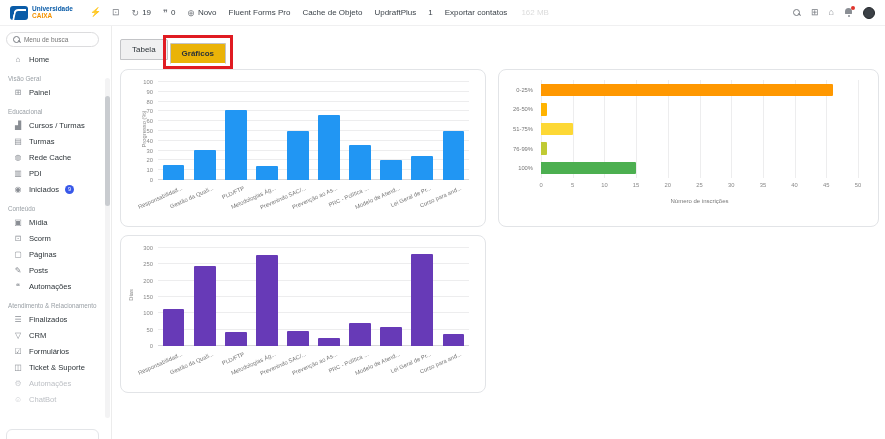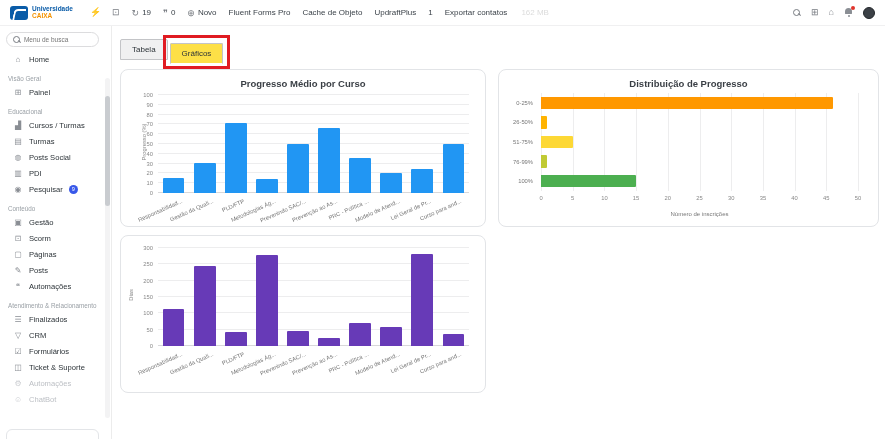--- a/index.html
+++ b/index.html
@@ -44,21 +44,21 @@
   .sb-badge{background:#3858e9;color:#fff;border-radius:50%;width:9px;height:9px;
     font-size:5.5px;display:flex;align-items:center;justify-content:center;}
   .sb-scroll{position:absolute;right:1px;top:52px;width:5px;height:340px;background:#f3f3f4;border-radius:3px;}
   .sb-thumb{position:absolute;left:0;top:18px;width:5px;height:110px;background:#c9ccd0;border-radius:3px;cursor:pointer;}
   .sb-bottom-box{position:absolute;left:6px;right:12px;bottom:-8px;height:18px;border:1px solid #e3e5e8;border-radius:6px;}
   
   .main{flex:1;padding:8px 6px 0 8px;background:#fff;}
   .tabs{display:flex;align-items:flex-end;gap:2px;height:26px;}
   .tab{font-size:8px;padding:5px 11px;border:1px solid #c3c4c7;background:#f0f0f1;color:#2c3338;cursor:pointer;border-radius:2px 2px 0 0;}
   .tabwrap{position:relative;display:inline-block;}
-  .tab.active{background:#fde047;border-bottom-color:#fff;font-weight:normal;}
+  .tab.active{background:#eab308;border-bottom-color:#fff;font-weight:bold;}
   .red-box{position:absolute;left:-7px;right:-7px;top:-7px;bottom:-9px;border:3px solid #e01b22;pointer-events:none;}
   .toolbar{display:flex;gap:6px;margin-top:9px;align-items:center;}
   .report-search{flex:1;height:17px;border:1px solid #dcdcde;border-radius:3px;font-size:7px;
     padding:0 7px;color:#8c8f94;outline:none;font-family:inherit;}
   .exp-btn{font-size:7px;padding:4px 9px;border:1px solid #c3c4c7;border-radius:4px;background:#fff;
     color:#1d2327;cursor:pointer;white-space:nowrap;font-family:inherit;}
   .charts{display:grid;grid-template-columns:366px 1fr;gap:8px 12px;margin-top:9px;}
   .card{border:1px solid #e2e4e7;border-radius:8px;background:#fff;height:158px;padding:8px 10px 6px;}
   .ctitle{text-align:center;font-size:9.5px;font-weight:bold;color:#3a3f45;margin-bottom:2px;}
   .cbody{position:relative;height:126px;}
@@ -171,35 +171,35 @@
         <div class="sb-item">
           <span class="ic">▟</span>
           <span>Cursos / Turmas</span>
         </div>
         <div class="sb-item">
           <span class="ic">▤</span>
           <span>Turmas</span>
         </div>
         <div class="sb-item">
           <span class="ic">◍</span>
-          <span>Posts Social</span>
+          <span>Rede Cache</span>
         </div>
         <div class="sb-item">
           <span class="ic">▥</span>
           <span>PDI</span>
         </div>
         <div class="sb-item">
           <span class="ic">◉</span>
-          <span>Pesquisar</span>
+          <span>Iniciados</span>
           <span class="sb-badge">9</span>
         </div>
         <div class="sb-sec">Conteúdo</div>
         <div class="sb-item">
           <span class="ic">▣</span>
-          <span>Gestão</span>
+          <span>Mídia</span>
         </div>
         <div class="sb-item">
           <span class="ic">⊡</span>
           <span>Scorm</span>
         </div>
         <div class="sb-item">
           <span class="ic">▢</span>
           <span>Páginas</span>
         </div>
         <div class="sb-item">
@@ -245,21 +245,20 @@
   <div class="main">
     <div class="tabs">
       <span class="tab">Tabela</span>
       <span class="tabwrap">
         <span class="tab active">Gráficos</span>
         <span class="red-box"></span>
       </span>
     </div>
     <div class="charts">
       <div class="card">
-        <div class="ctitle">Progresso Médio por Curso</div>
         <div class="cbody">
             <div class="ylabel">Progresso (%)</div>
             <div class="yticks">
               <span style="bottom: 0%;">0</span>
               <span style="bottom: 10%;">10</span>
               <span style="bottom: 20%;">20</span>
               <span style="bottom: 30%;">30</span>
               <span style="bottom: 40%;">40</span>
               <span style="bottom: 50%;">50</span>
               <span style="bottom: 60%;">60</span>
@@ -341,21 +340,20 @@
               <div class="xlab">
                 <span>Lei Geral de Pr...</span>
               </div>
               <div class="xlab">
                 <span>Curso para and...</span>
               </div>
             </div>
           </div>
       </div>
       <div class="card">
-        <div class="ctitle">Distribuição de Progresso</div>
         <div class="cbody">
             <div class="hplot">
               <div class="vgl" style="left: 0%;"></div>
               <div class="vgl" style="left: 10%;"></div>
               <div class="vgl" style="left: 20%;"></div>
               <div class="vgl" style="left: 30%;"></div>
               <div class="vgl" style="left: 40%;"></div>
               <div class="vgl" style="left: 50%;"></div>
               <div class="vgl" style="left: 60%;"></div>
               <div class="vgl" style="left: 70%;"></div>

